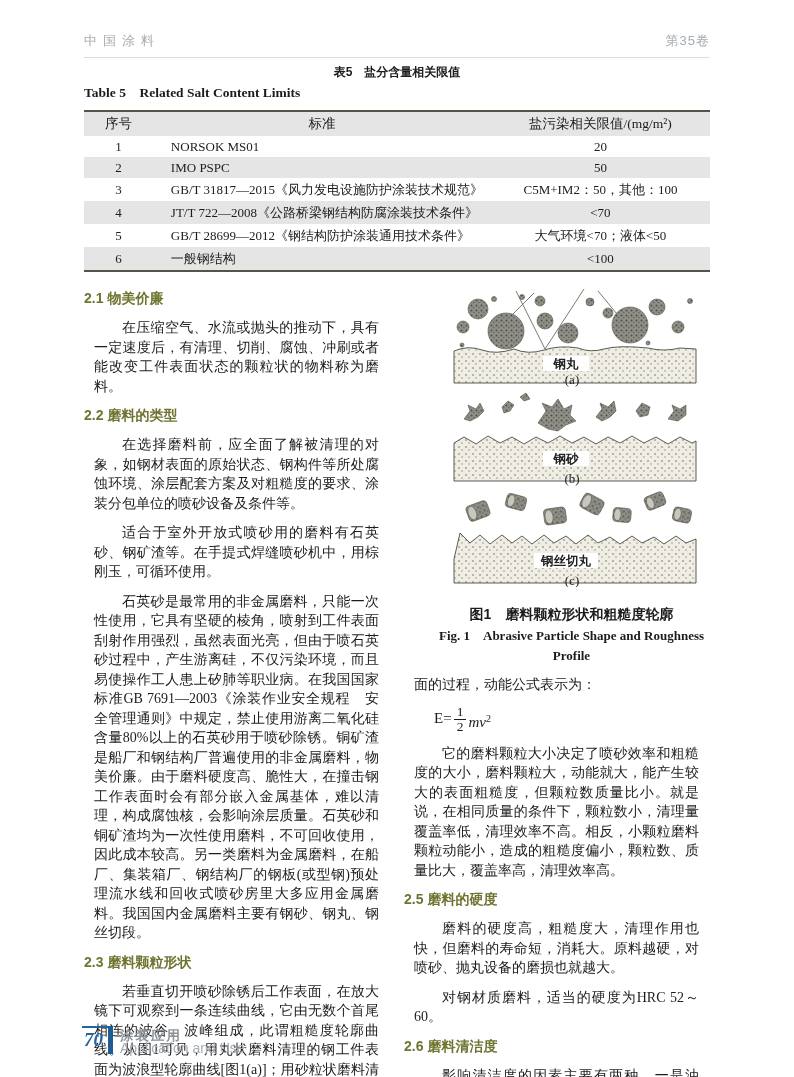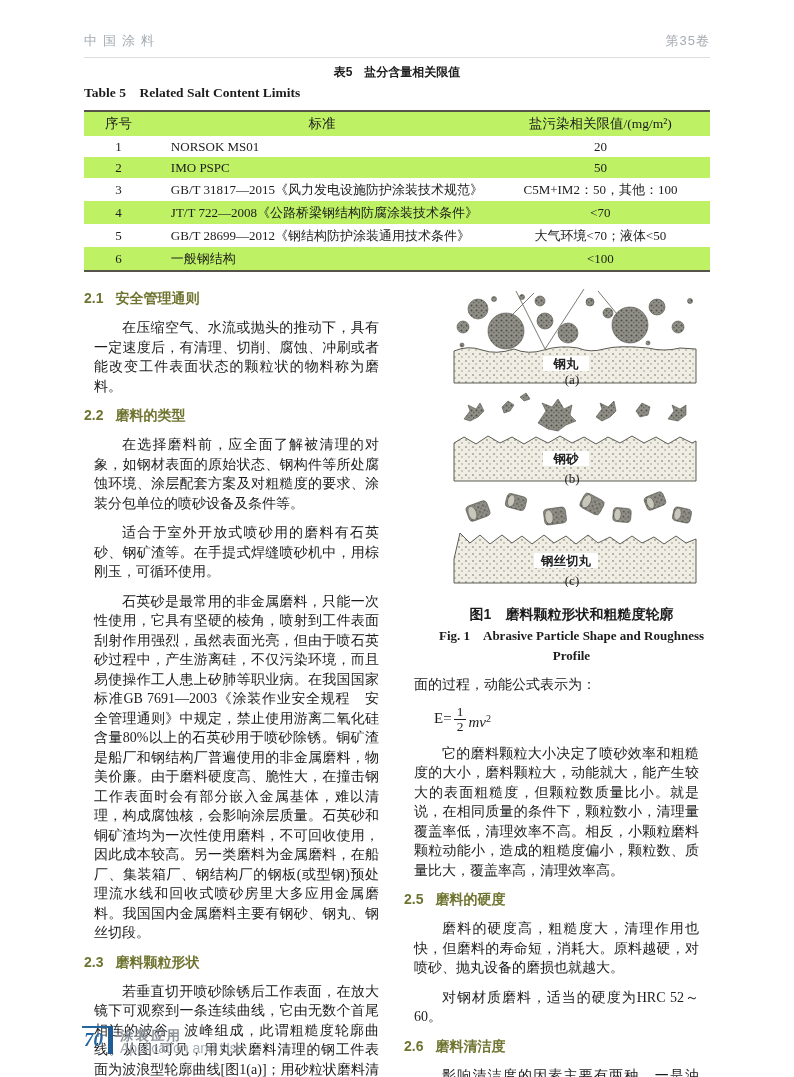--- a/index.html
+++ b/index.html
@@ -25,34 +25,34 @@
                   font-family:"Liberation Serif","DejaVu Serif",serif; }
 
   
   table.salt {
     width:100%; border-collapse:collapse; margin-top:8px;
     border-top:2px solid #56544a; border-bottom:2px solid #56544a;
     font-family:"Liberation Serif","DejaVu Serif",serif; font-size:13px;
   }
   table.salt th { font-weight:normal; font-size:13.5px; padding:3px 4px; }
   table.salt td { padding:2.5px 4px; }
-  tr.tan { background:#bef264; }
+  tr.tan { background:#e5e5e5; }
   .c-center { text-align:center; }
   .c-left { text-align:left; padding-left:18px !important; }
 
   
   .columns { display:flex; gap:15px; margin-top:13px; }
   .col {
     width:305px; font-family:"Liberation Serif","DejaVu Serif",serif;
     font-size:14px; line-height:19.5px; text-align:justify;
   }
   p.body { margin:10px; text-indent:2em; }
   p.body.noindent { text-indent:0; }
   h3.sec {
-    display:flex; gap:12px; margin:4px 0 2px; line-height:19px;
+    display:flex; gap:4px; margin:4px 0 2px; line-height:19px;
     font-family:"Liberation Sans","DejaVu Sans",sans-serif;
     color:#6f7430; font-size:14px; font-weight:bold;
   }
 
   
   .figure { margin:4px 0 12px 46px; width:250px; }
   .fig-cap-cn { text-align:center; font-weight:bold; font-size:14px; margin:4px 0 0 30px;
                 font-family:"Liberation Sans","DejaVu Sans",sans-serif; }
   .fig-cap-en { text-align:center; font-weight:bold; font-size:13px; margin:2px 0 6px 30px;
                 font-family:"Liberation Serif","DejaVu Serif",serif; }
@@ -135,21 +135,21 @@
       <td class="c-center">&lt;100</td>
     </tr>
   </tbody>
     </table>
 
   <div class="columns">
 
     <div class="col">
       <h3 class="sec">
         <span>2.1</span>
-        <span>安全管理通则</span>
+        <span>物美价廉</span>
       </h3>
       <p class="body">在压缩空气、水流或抛头的推动下，具有一定速度后，有清理、切削、腐蚀、冲刷或者能改变工件表面状态的颗粒状的物料称为磨料。</p>
 
       <h3 class="sec">
         <span>2.2</span>
         <span>磨料的类型</span>
       </h3>
       <p class="body">在选择磨料前，应全面了解被清理的对象，如钢材表面的原始状态、钢构件等所处腐蚀环境、涂层配套方案及对粗糙度的要求、涂装分包单位的喷砂设备及条件等。</p>
       <p class="body">适合于室外开放式喷砂用的磨料有石英砂、钢矿渣等。在手提式焊缝喷砂机中，用棕刚玉，可循环使用。</p>
       <p class="body">石英砂是最常用的非金属磨料，只能一次性使用，它具有坚硬的棱角，喷射到工件表面刮射作用强烈，虽然表面光亮，但由于喷石英砂过程中，产生游离硅，不仅污染环境，而且易使操作工人患上矽肺等职业病。在我国国家标准GB 7691—2003《涂装作业安全规程　安全管理通则》中规定，禁止使用游离二氧化硅含量80%以上的石英砂用于喷砂除锈。铜矿渣是船厂和钢结构厂普遍使用的非金属磨料，物美价廉。由于磨料硬度高、脆性大，在撞击钢工作表面时会有部分嵌入金属基体，难以清理，构成腐蚀核，会影响涂层质量。石英砂和铜矿渣均为一次性使用磨料，不可回收使用，因此成本较高。另一类磨料为金属磨料，在船厂、集装箱厂、钢结构厂的钢板(或型钢)预处理流水线和回收式喷砂房里大多应用金属磨料。我国国内金属磨料主要有钢砂、钢丸、钢丝切段。</p>

